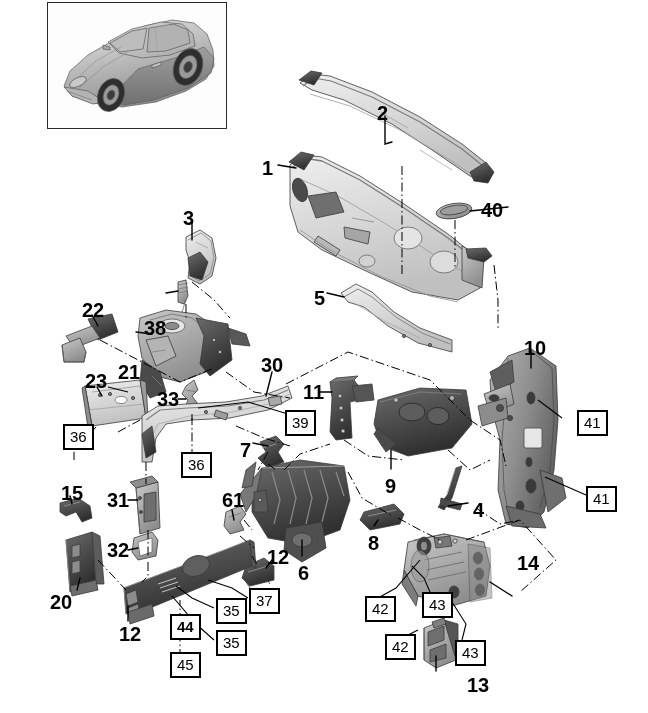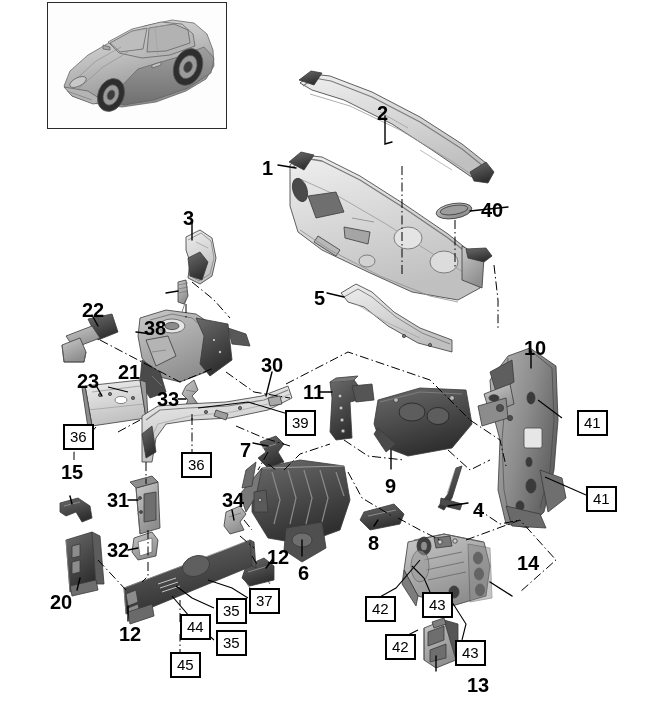--- a/index.html
+++ b/index.html
@@ -479,43 +479,43 @@
   <div class="lbl big" style="left:314px;top:288px;">5</div>
   <div class="lbl big" style="left:298px;top:563px;">6</div>
   <div class="lbl big" style="left:240px;top:440px;">7</div>
   <div class="lbl big" style="left:368px;top:533px;">8</div>
   <div class="lbl big" style="left:385px;top:476px;">9</div>
   <div class="lbl big" style="left:524px;top:338px;">10</div>
   <div class="lbl big" style="left:303px;top:382px;">11</div>
   <div class="lbl big" style="left:267px;top:547px;">12</div>
   <div class="lbl big" style="left:429px;top:675px;margin-left:38px;">13</div>
   <div class="lbl big" style="left:517px;top:553px;text-align:right;">14</div>
-  <div class="lbl big" style="left:61px;top:462px;">15</div>
+  <div class="lbl big" style="left:61px;top:483px;">15</div>
   <div class="lbl big" style="left:119px;top:624px;">12</div>
   <div class="lbl big" style="left:50px;top:592px;">20</div>
   <div class="lbl big" style="left:118px;top:322px;margin-top:40px;">21</div>
   <div class="lbl big" style="left:82px;top:300px;">22</div>
-  <div class="lbl big" style="left:77px;top:371px;">23</div>
+  <div class="lbl big" style="left:85px;top:371px;">23</div>
   <div class="lbl big" style="left:261px;top:355px;">30</div>
   <div class="lbl big" style="left:107px;top:490px;">31</div>
   <div class="lbl big" style="left:107px;top:540px;">32</div>
   <div class="lbl big" style="left:157px;top:389px;">33</div>
-  <div class="lbl big" style="left:222px;top:490px;">34</div>
+  <div class="lbl big" style="left:222px;top:490px;">61</div>
   <div class="lbl big" style="left:144px;top:283px;margin-top:35px;">38</div>
   <div class="lbl big" style="left:481px;top:200px;">40</div>
 
   <div class="boxlbl" style="left:216px;top:598px;">35</div>
   <div class="boxlbl" style="left:216px;top:630px;">35</div>
   <div class="boxlbl" style="left:63px;top:424px;">36</div>
   <div class="boxlbl" style="left:181px;top:452px;">36</div>
   <div class="boxlbl" style="left:249px;top:588px;">37</div>
   <div class="boxlbl" style="left:285px;top:410px;">39</div>
   <div class="boxlbl" style="left:577px;top:410px;">41</div>
   <div class="boxlbl" style="left:586px;top:486px;">41</div>
   <div class="boxlbl" style="left:365px;top:596px;">42</div>
   <div class="boxlbl" style="left:385px;top:634px;">42</div>
   <div class="boxlbl" style="left:422px;top:592px;">43</div>
   <div class="boxlbl" style="left:455px;top:640px;">43</div>
-  <div class="boxlbl" style="left:180px;top:614px;">44</div>
+  <div class="boxlbl" style="left:170px;top:614px;font-weight:bold;">44</div>
   <div class="boxlbl" style="left:170px;top:652px;">45</div>
 
   <div class="sronly">Exploded view - body front end / bulkhead and side member assembly</div>
 </div>
 
 </body></html>

